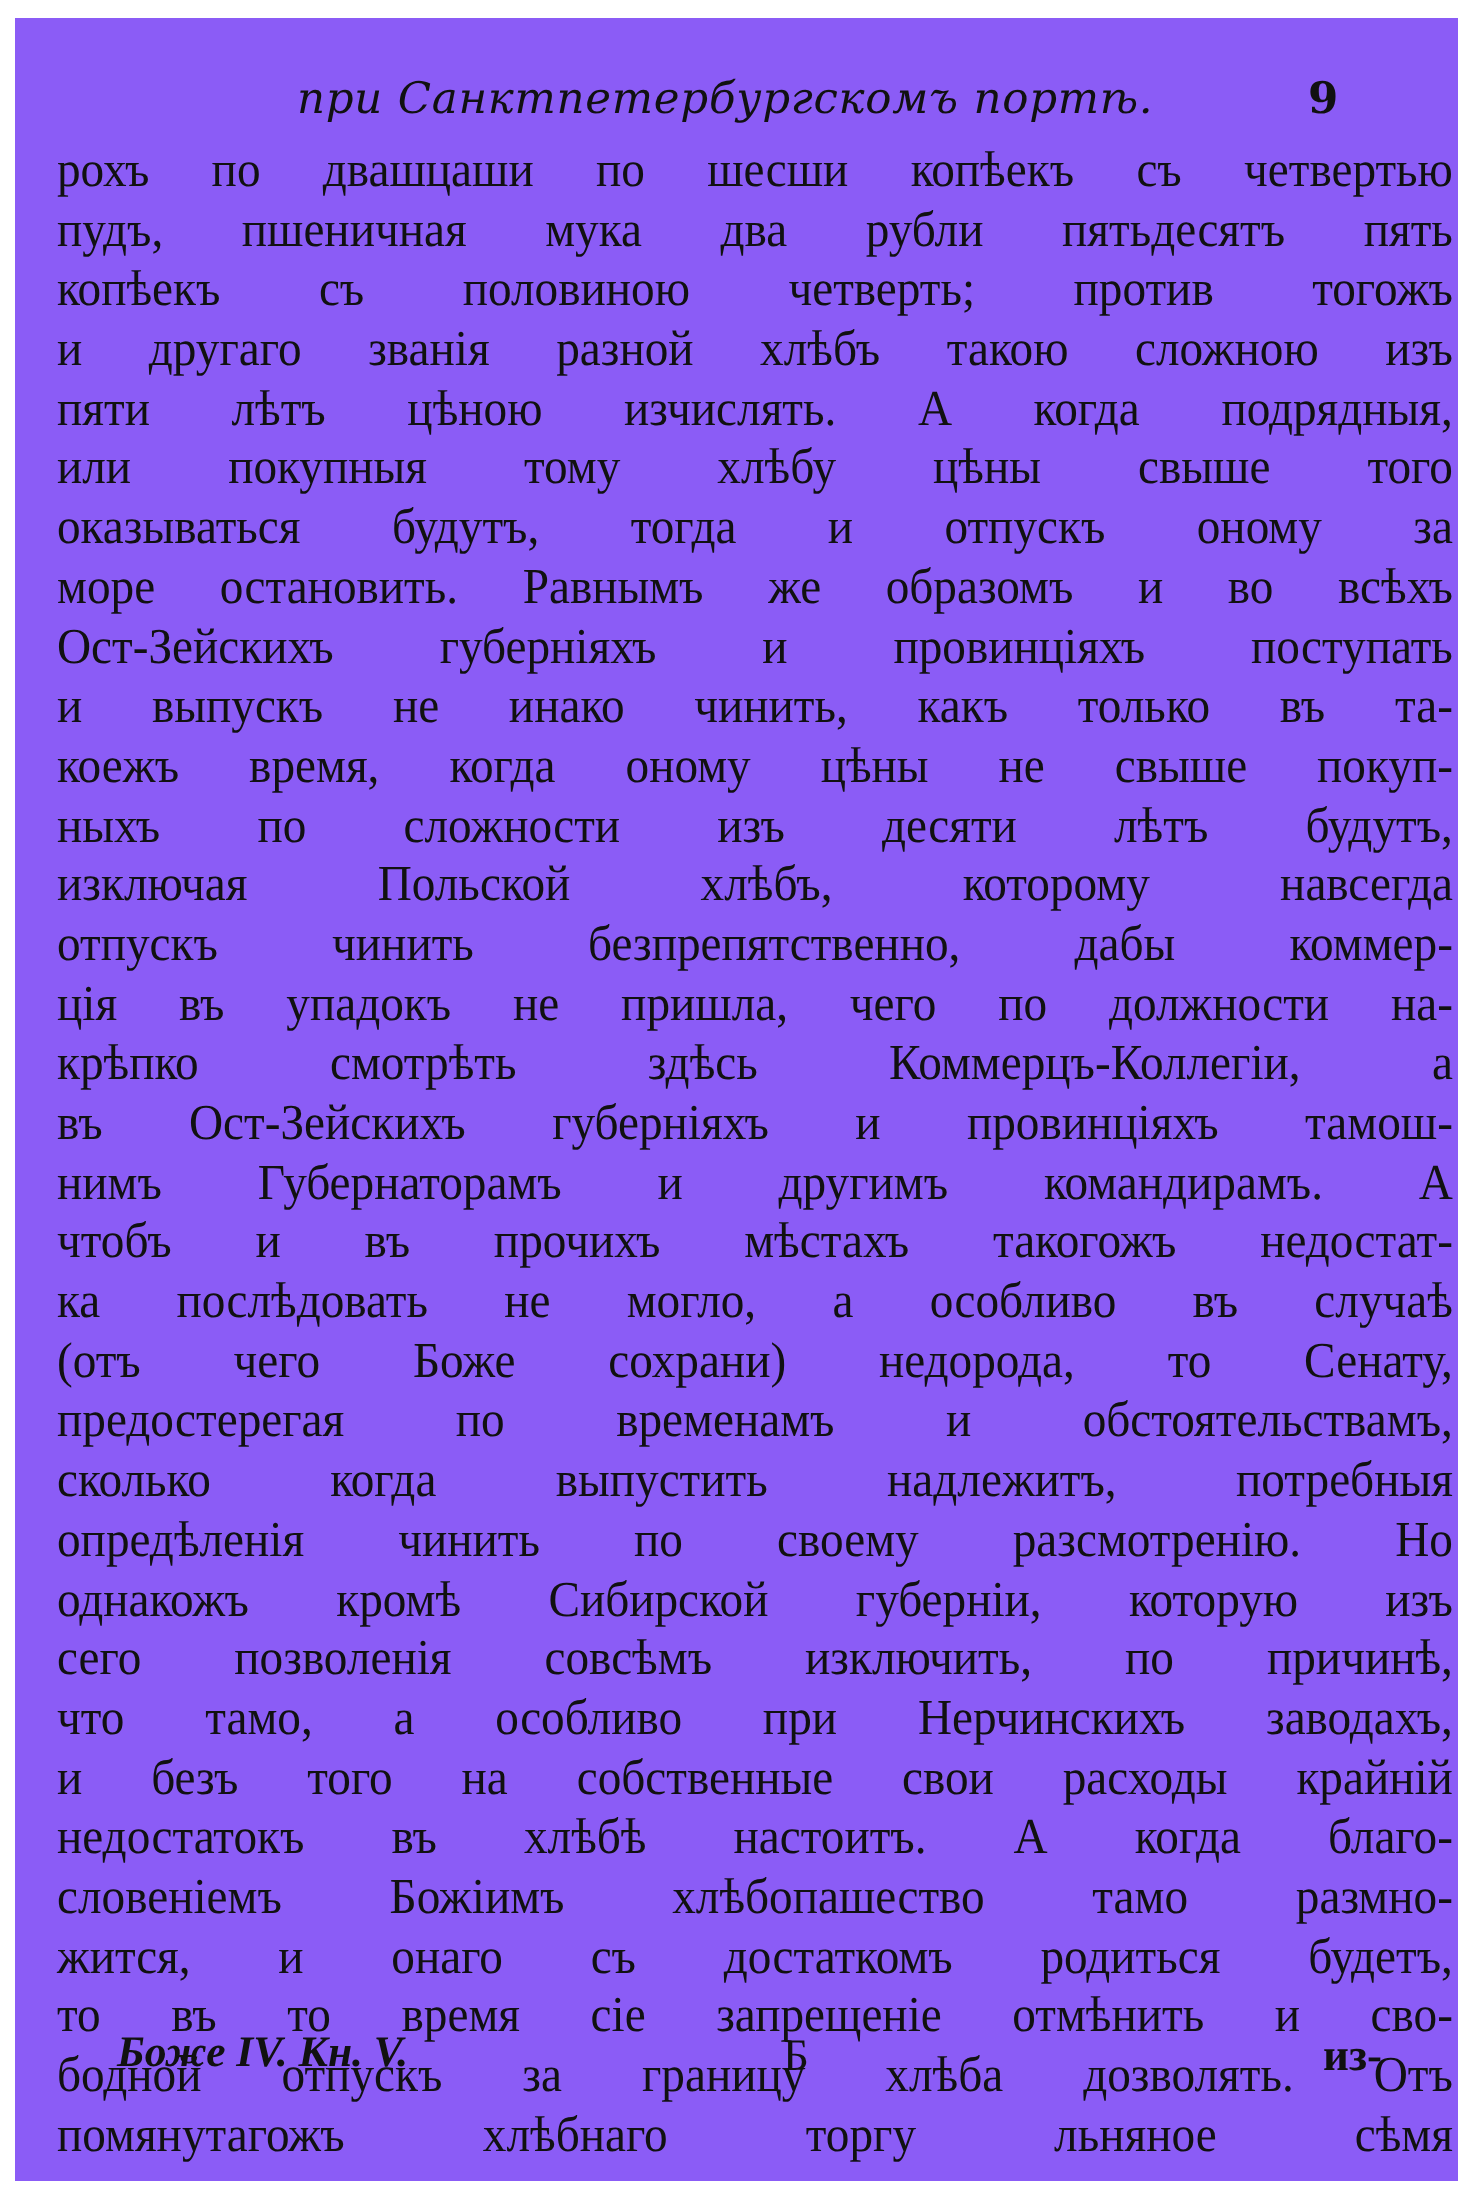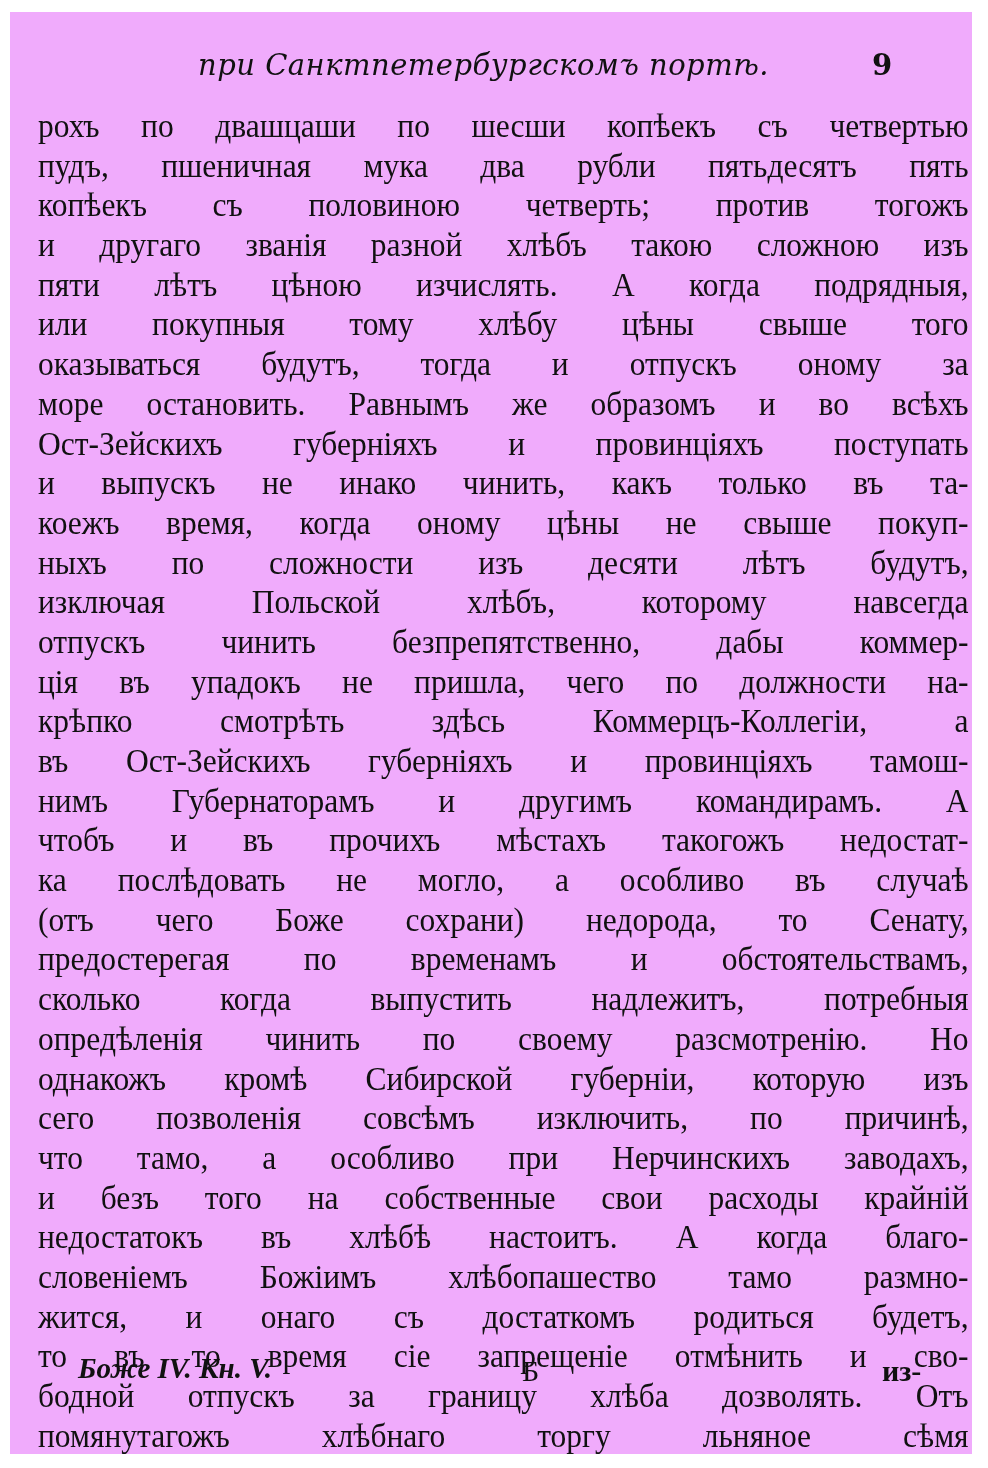--- a/index.html
+++ b/index.html
@@ -12,21 +12,21 @@
       height: 1468px;
       position: relative;
       overflow: hidden;
     }
     .page {
       position: absolute;
       left: 10px;
       top: 12px;
       width: 962px;
       height: 1442px;
-      background: #f0abfc;
+      background: #8b5cf6;
     }
     .running-head {
       position: absolute;
       top: 36px;
       left: 188px;
       font-family: "DejaVu Serif", serif;
       font-style: italic;
       font-size: 29px;
       color: #111;
       letter-spacing: 0.5px;
@@ -36,21 +36,21 @@
       position: absolute;
       top: 36px;
       left: 862px;
       font-family: "DejaVu Serif", serif;
       font-weight: bold;
       font-size: 29px;
       color: #111;
     }
     .body-text {
       position: absolute;
-      top: 94px;
+      top: 82px;
       left: 28px;
       width: 930px;
     }
     .line {
       font-family: "Liberation Serif", serif;
       font-size: 33.5px;
       line-height: 39.7px;
       height: 39.7px;
       color: #111;
       text-align: justify;

